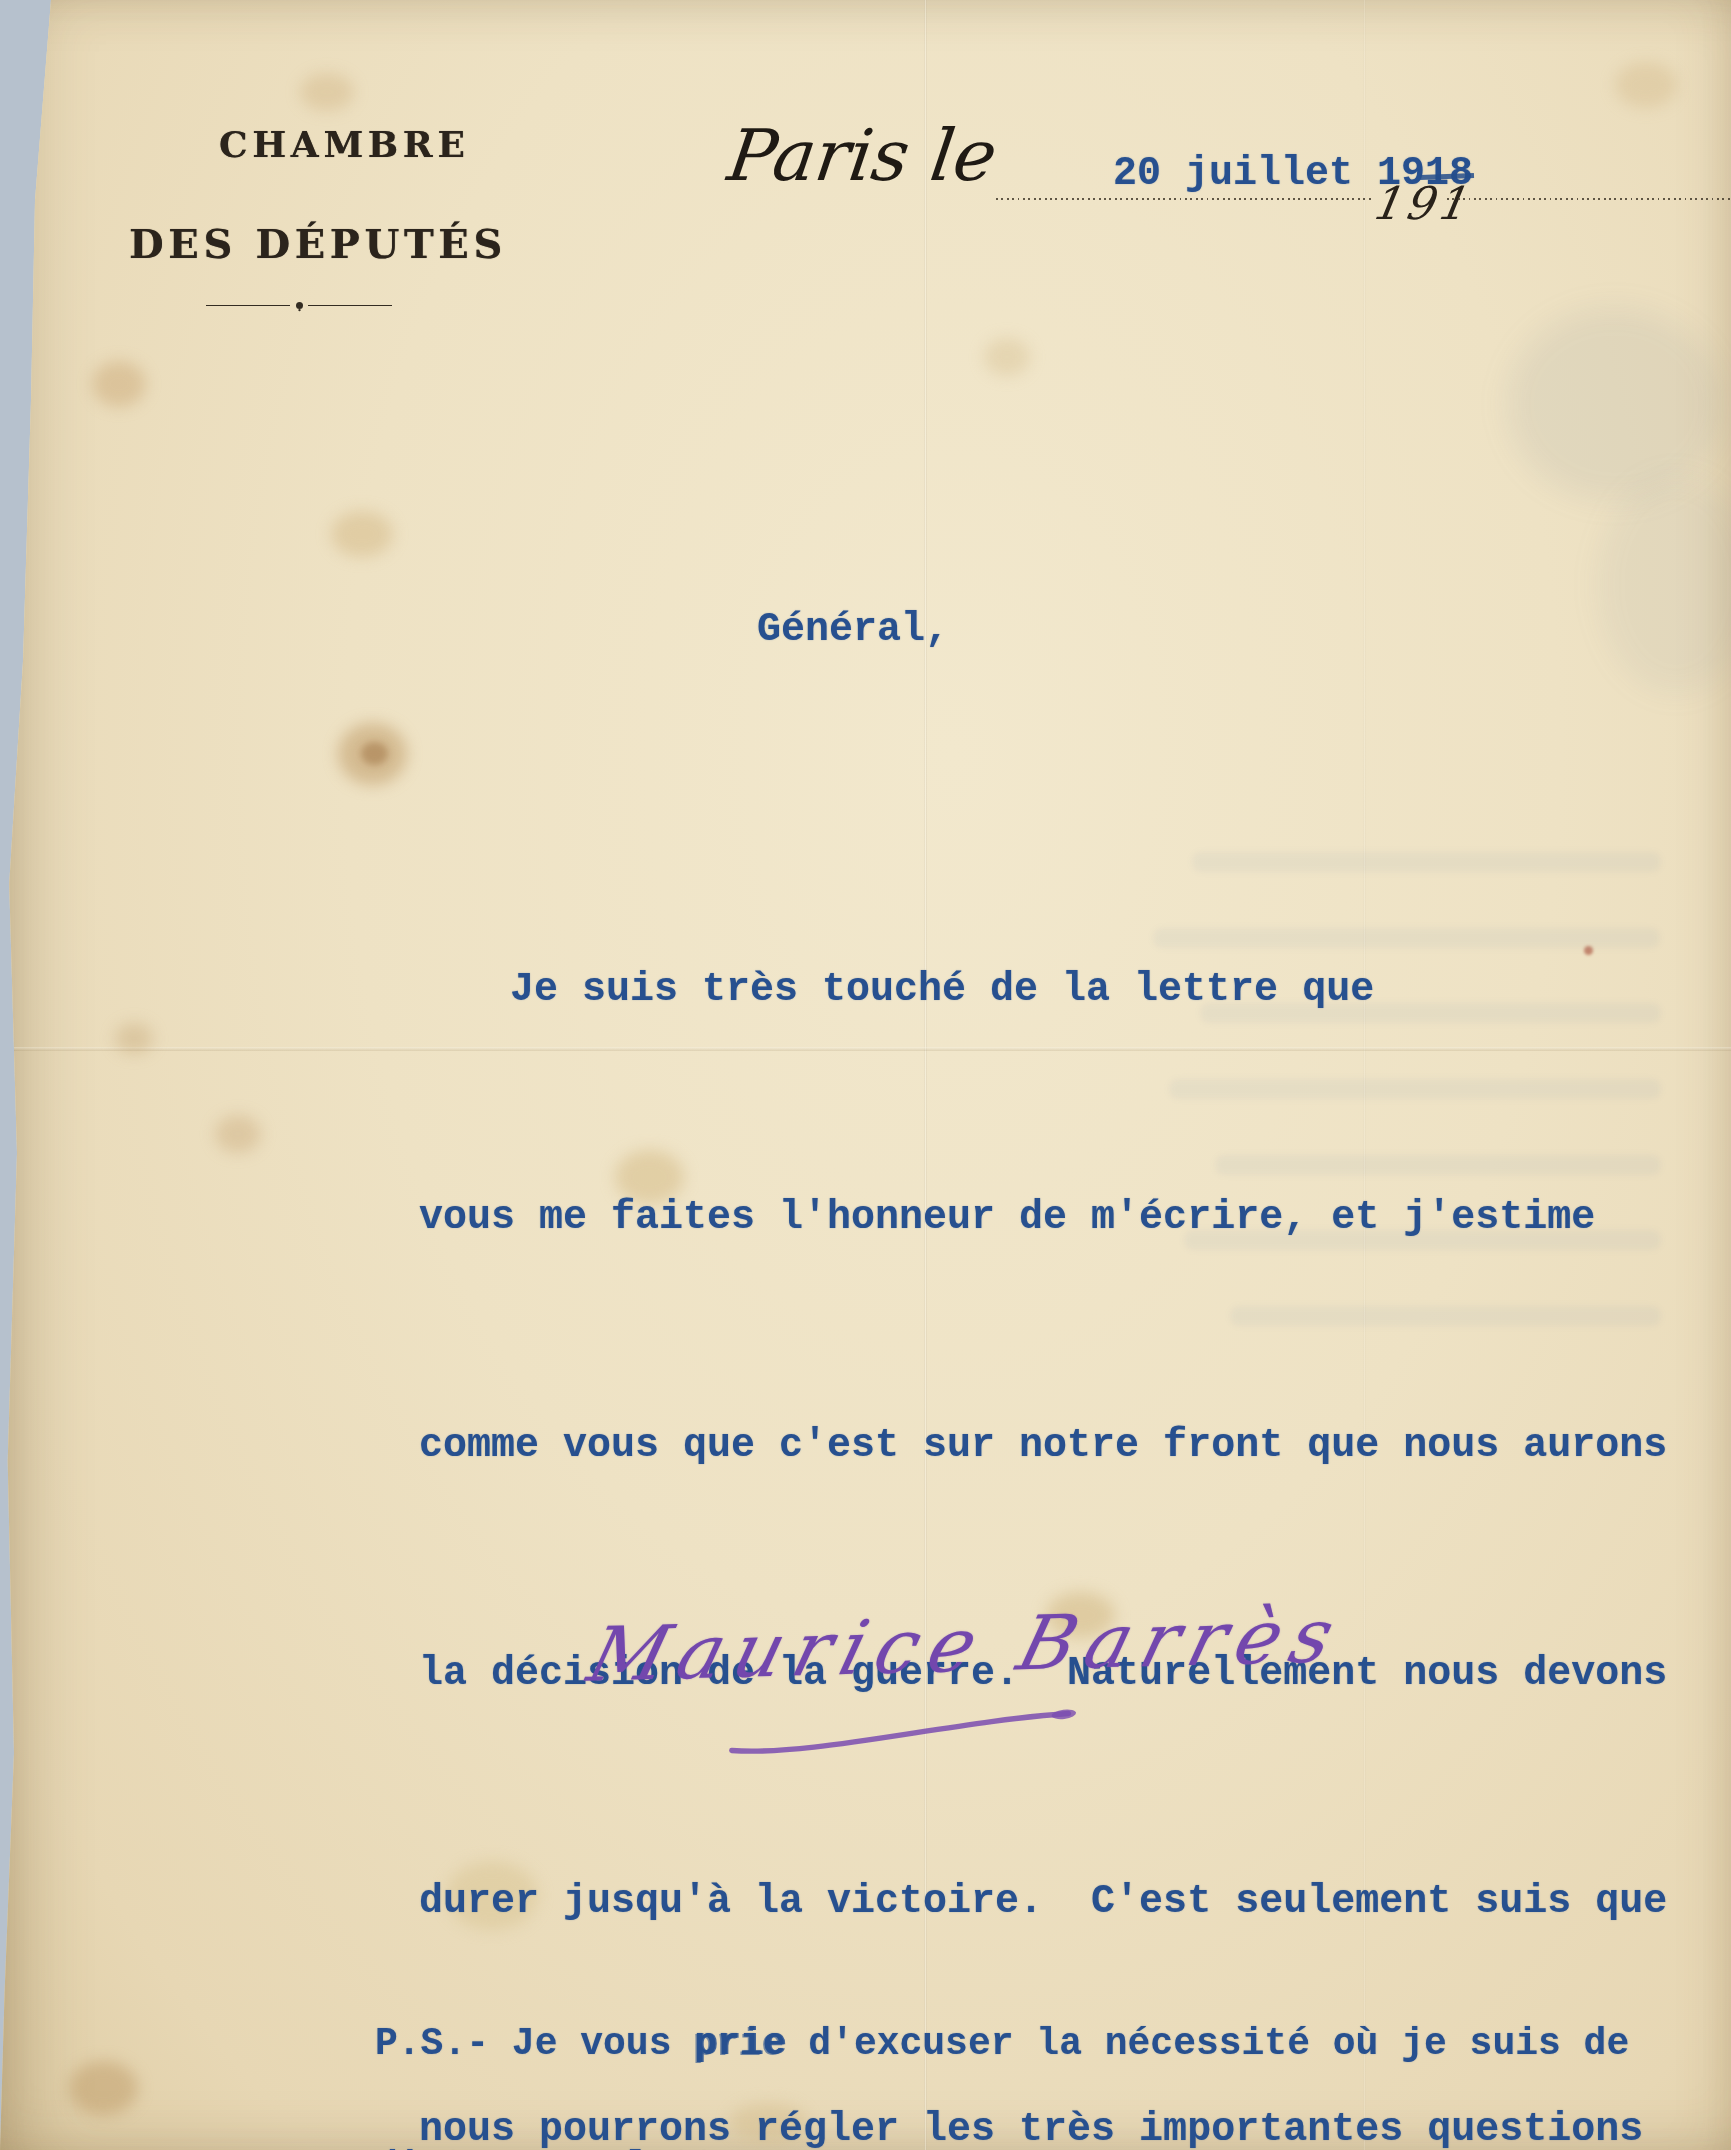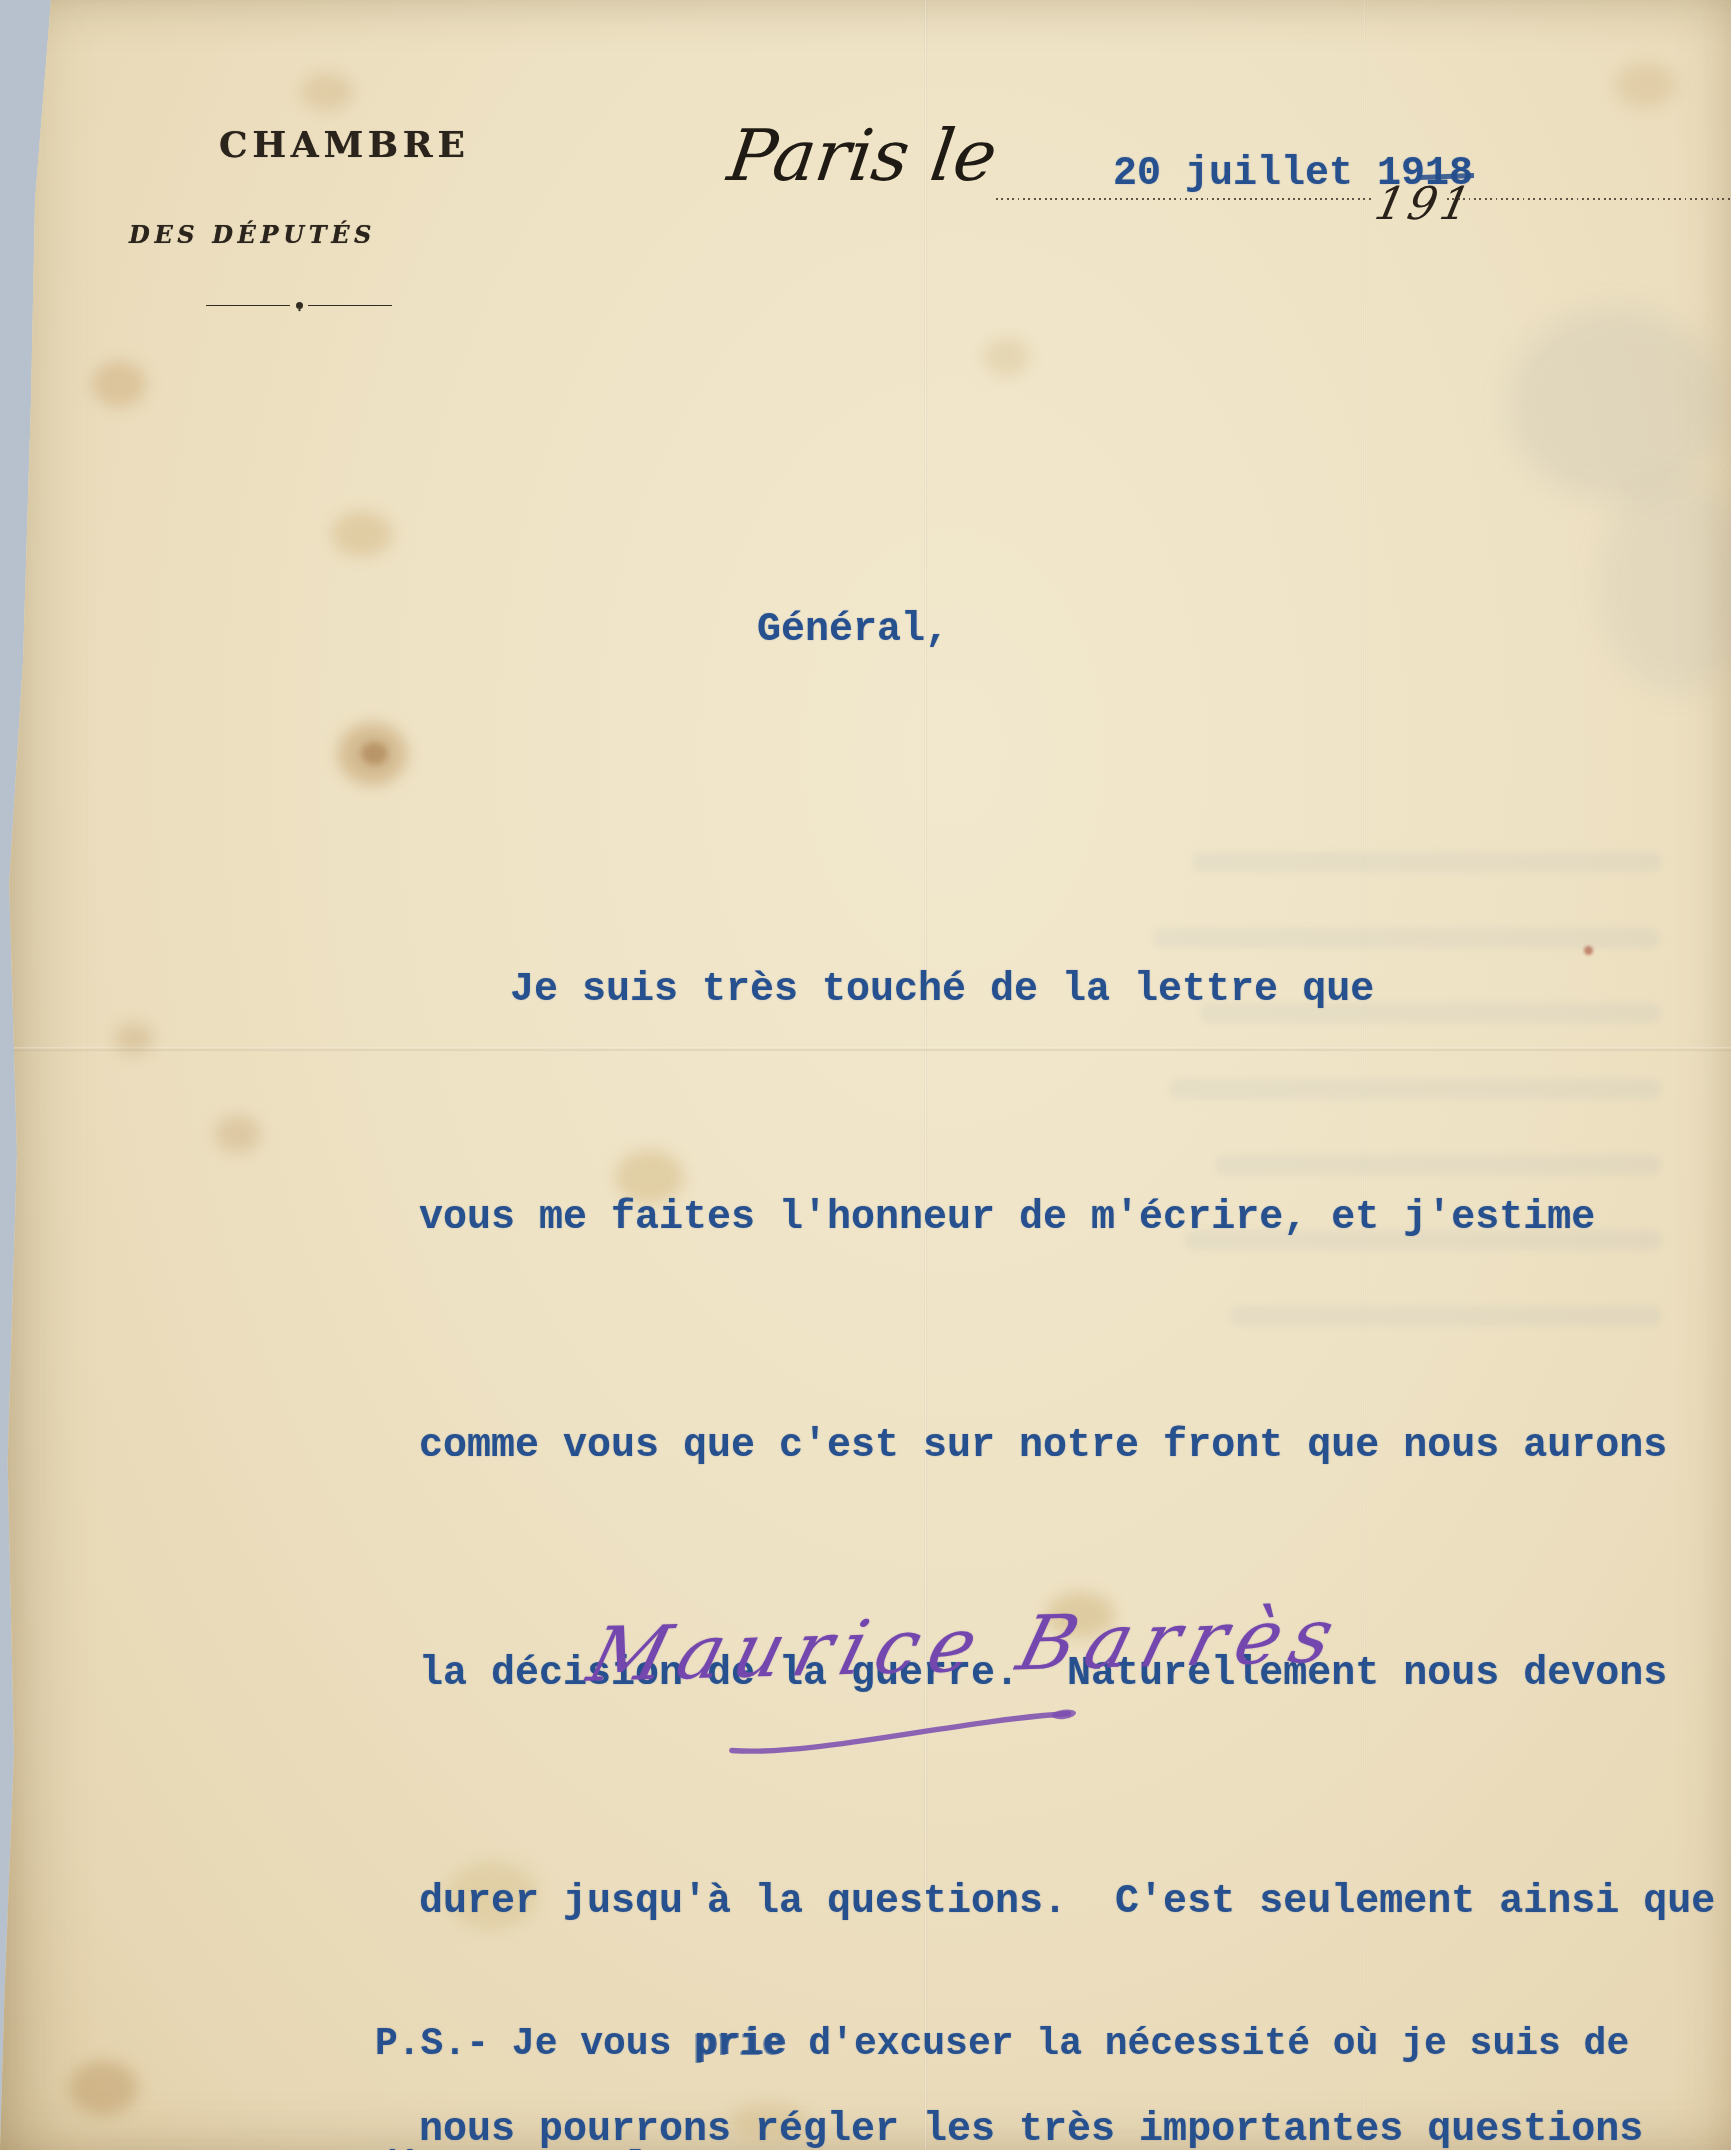--- a/index.html
+++ b/index.html
@@ -39,21 +39,21 @@
   
   .lh-line {
     position:absolute;
     font-family:"DejaVu Serif", serif;
     font-weight:bold;
     color:#2b241c;
     text-shadow:0 0 0.8px rgba(40,32,20,.7), 0.8px 0.8px 0 rgba(240,230,200,.35);
     white-space:pre;
   }
   .lh1 { left:183px; top:123px; font-size:36px; letter-spacing:4.6px;margin-left:36px; }
-  .lh2 { left:129px; top:220px; font-size:24px; letter-spacing:4.6px;font-style:italic; }
+  .lh2 { left:129px; top:220px; font-size:40px; letter-spacing:4.6px; }
   .ornament { position:absolute; left:206px; top:300px; width:186px; height:10.8px;
     display:flex; align-items:center; justify-content:center; }
   .orn-seg { flex:1; height:1.5px; background:#332c22; }
   .orn-dot { width:7px; height:7px; margin:0 5.4px; border-radius:50%;
     background:#332c22; box-shadow:0 4.6px 0 -2.3px #332c22; }
   
   .script-paris {
     position:absolute; left:729px; top:114px;
     font-family:"DejaVu Serif", serif; font-style:italic;
     font-size:71px; color:#1f1a14;
@@ -164,21 +164,21 @@
     <span class="dots dots-2"></span>
   </div>
 
   <div class="typed salutation">Général,</div>
 
   <div class="typed body-block">
     <div class="typed-line indent">Je suis très touché de la lettre que</div>
     <div class="typed-line">vous me faites l'honneur de m'écrire, et j'estime</div>
     <div class="typed-line">comme vous que c'est sur notre front que nous aurons</div>
     <div class="typed-line">la décision de la guerre.  Naturellement nous devons</div>
-    <div class="typed-line">durer jusqu'à la questions.  C'est seulement ainsi que</div>
+    <div class="typed-line">durer jusqu'à la victoire.  C'est seulement suis que</div>
     <div class="typed-line">nous pourrons régler les très importantes questions</div>
     
     
     
     
   </div>
 
   <div class="signature">Maurice Barrès</div>
   <svg class="sig-underline" width="369" height="62" viewBox="0 0 480 80">
     <path d="M14,64 C120,72 300,26 452,16" fill="none" stroke="#7a4cb0" stroke-width="7" stroke-linecap="round" opacity="0.85"></path>

